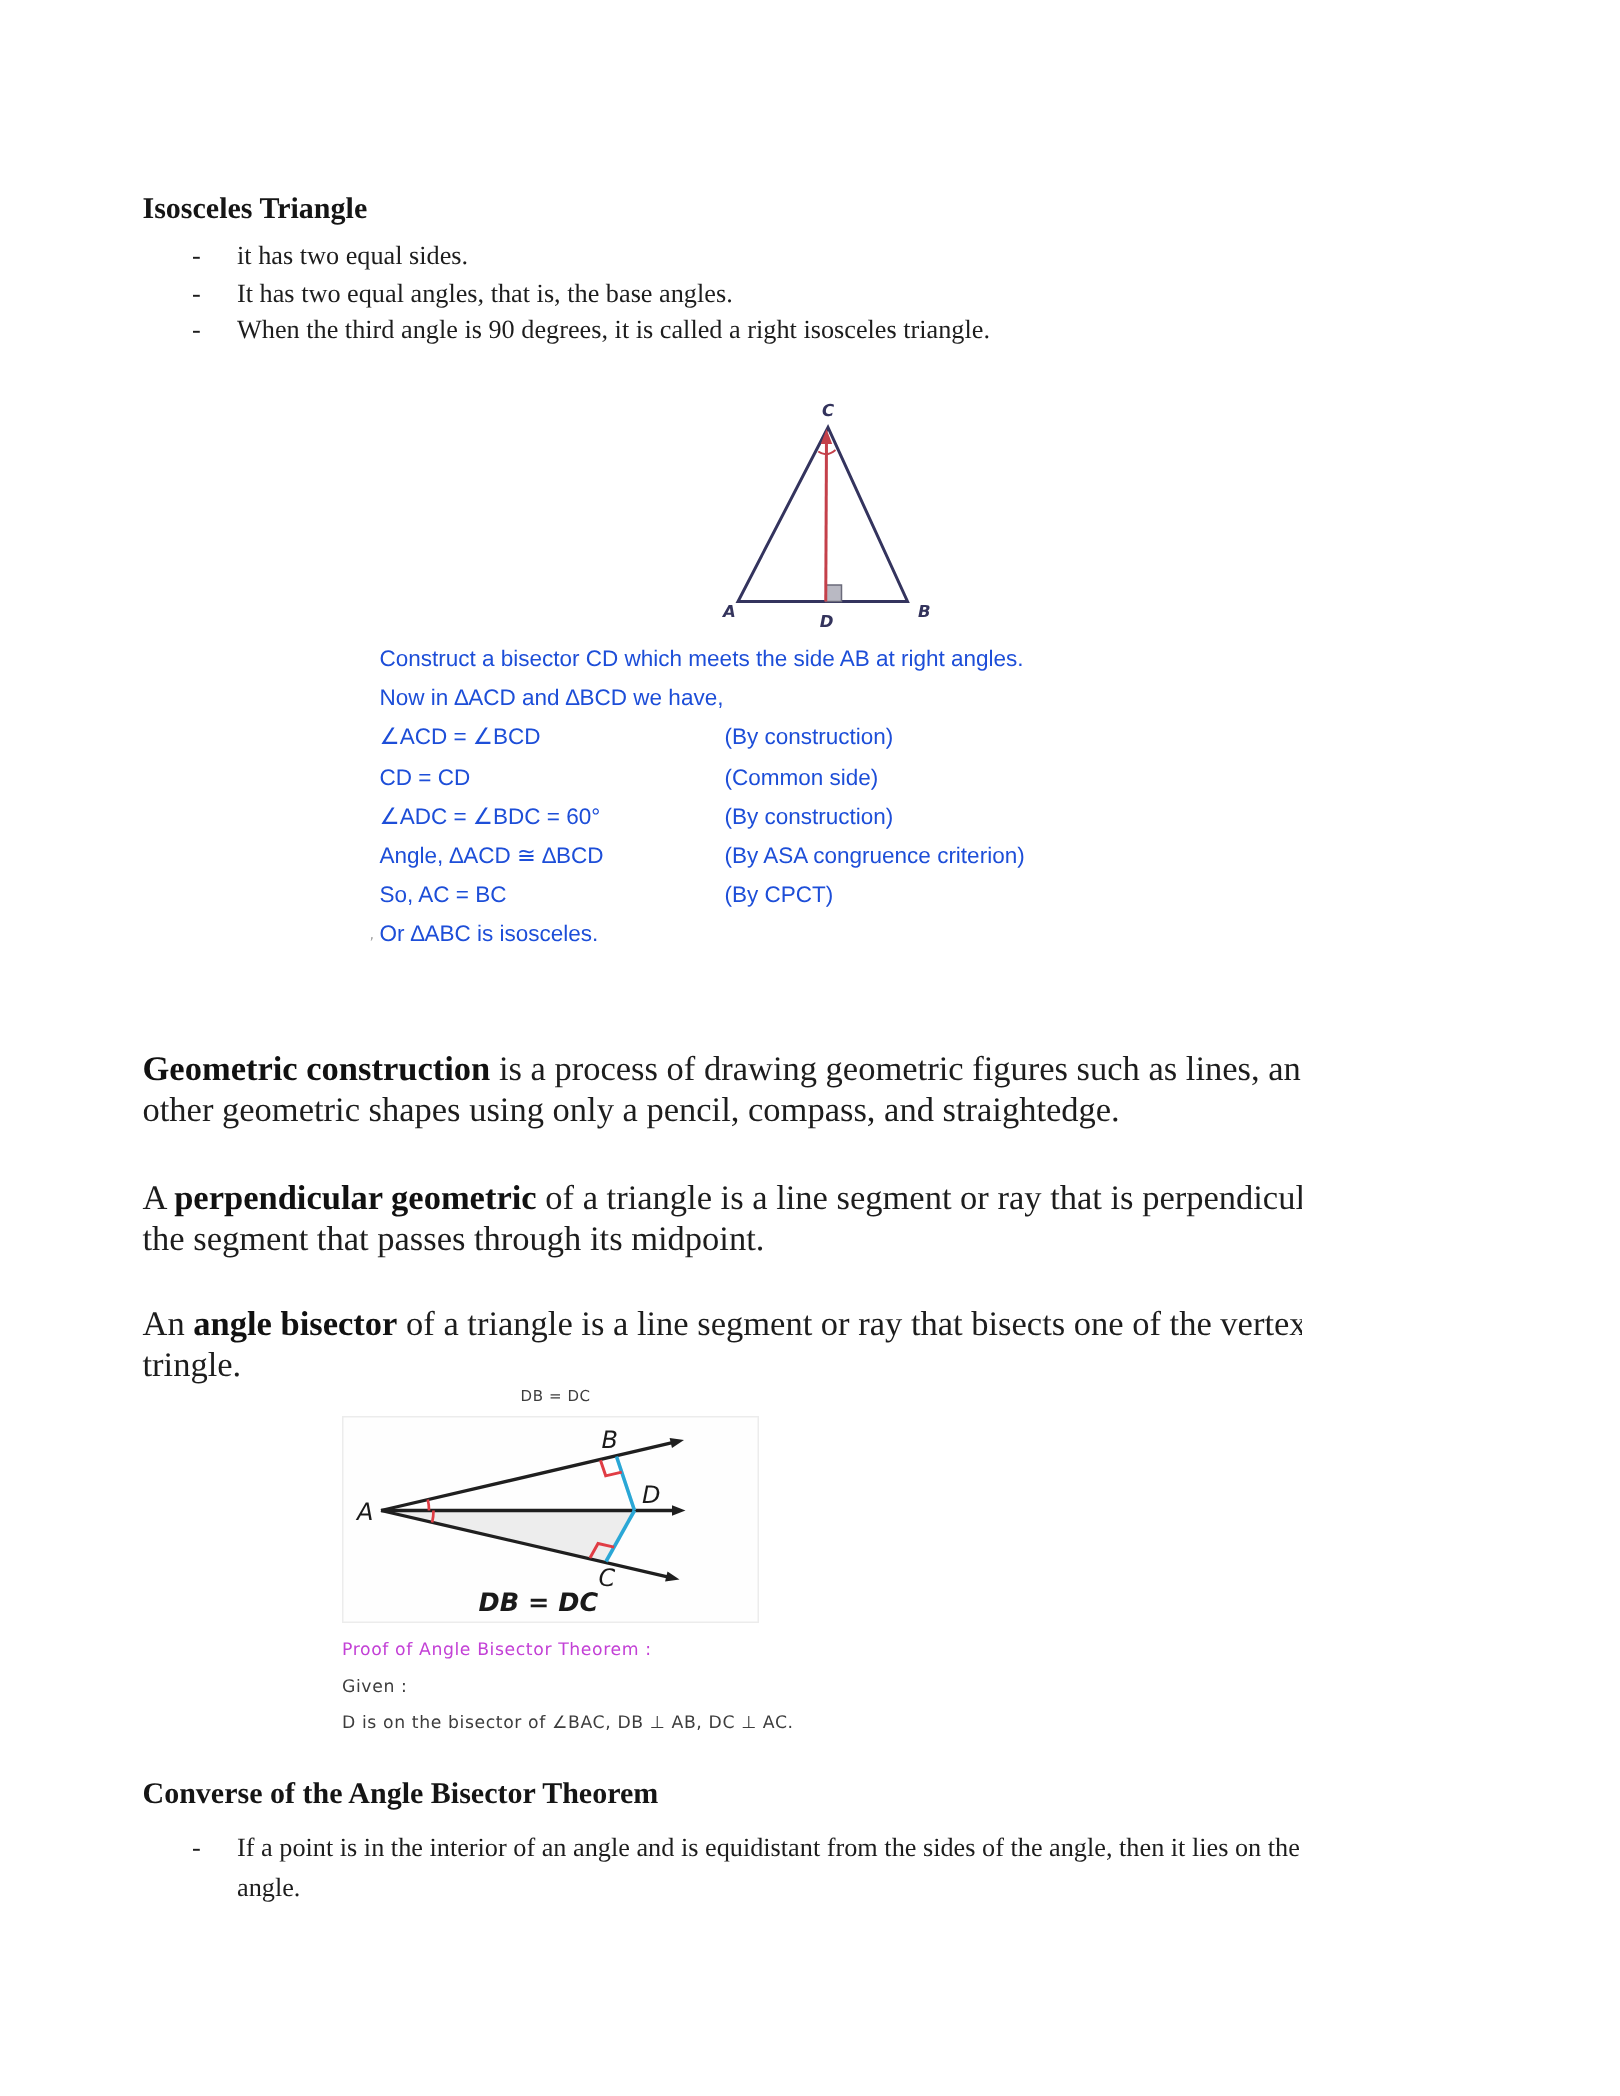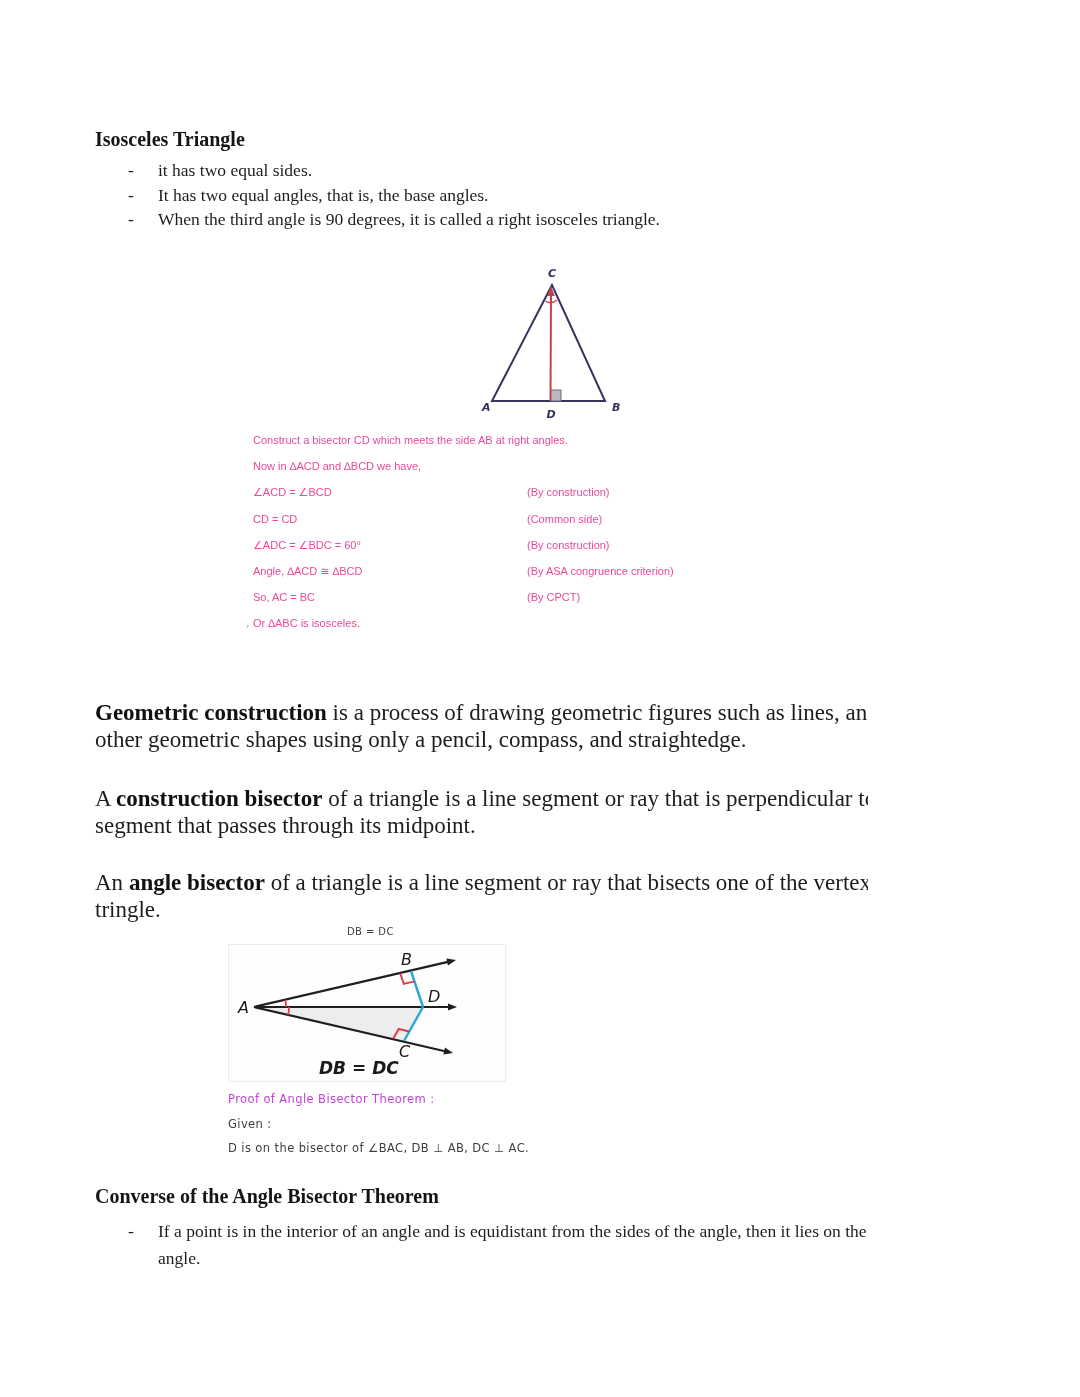--- a/index.html
+++ b/index.html
@@ -9,24 +9,24 @@
   }
   .abs { position:absolute; }
   .h1 { font-size:20px; font-weight:bold; color:#151515; }
   .bullets { display:block; }
   .bullet { display:flex; font-size:17.5px; line-height:24.5px; color:#1d1d1d; }
   .bullet .dash { width:30px; flex:0 0 30px; }
   .bullet .btxt { flex:1; }
   .para { font-size:23px; line-height:27px; color:#1d1d1d; }
   .para b { color:#111; }
   .construct {
-    font-family:"Liberation Sans", sans-serif; font-size:11px; color:#ec4899;
+    font-family:"Liberation Sans", sans-serif; font-size:15px; color:#1d4ed8;
   }
   .c-row { position:relative; height:26.2px; line-height:26.2px; white-space:nowrap; }
-  .c-reason { position:absolute; left:230px; top:0;margin-left:44px; }
+  .c-reason { position:absolute; left:230px; top:0; }
   .stray { font-size:10px; color:#8a8a8a; font-style:italic; font-family:"Liberation Sans", sans-serif; }
   .hand { font-family:"DejaVu Sans", sans-serif; letter-spacing:0.4px; }
   .cap-small { font-size:10px; color:#3d3d3d; }
   .proof-title { font-size:11.5px; color:#c341d6; }
   .proof-line { font-size:11.5px; color:#3d3d3d; }
   .fig2-box { border:1px solid #ececec; background:#fefefe; }
   svg text { font-family:"DejaVu Sans", sans-serif; }
 </style>
 </head>
 <body>
@@ -89,21 +89,21 @@
       <span>Or ∆ABC is isosceles.</span>
     </div>
   </div>
   <div class="abs stray" style="left:246px; top:624px;">ʼ</div>
 
   <div class="abs para" style="left:95px; top:699px; width:852px;">
     <span></span><b>Geometric construction</b><span> is a process of drawing geometric figures such as lines, angles and other geometric shapes using only a pencil, compass, and straightedge.</span>
   </div>
 
   <div class="abs para" style="left:95px; top:785px; width:845px;">
-    <span>A </span><b>construction bisector</b><span> of a triangle is a line segment or ray that is perpendicular to the segment that passes through its midpoint.</span>
+    <span>A </span><b>perpendicular geometric</b><span> of a triangle is a line segment or ray that is perpendicular to the segment that passes through its midpoint.</span>
   </div>
 
   <div class="abs para" style="left:95px; top:869px; width:890px;">
     <span>An </span><b>angle bisector</b><span> of a triangle is a line segment or ray that bisects one of the vertex angles of a tringle.</span>
   </div>
 
   <div class="abs hand cap-small" style="left:347px; top:926px;">DB = DC</div>
 
   <svg class="abs fig2-box" style="left:228px; top:944px;" width="276" height="136" viewBox="0 0 276 136">
     <polygon points="25,62 194,62 175,96" stroke="none" fill="#ededed"></polygon>

